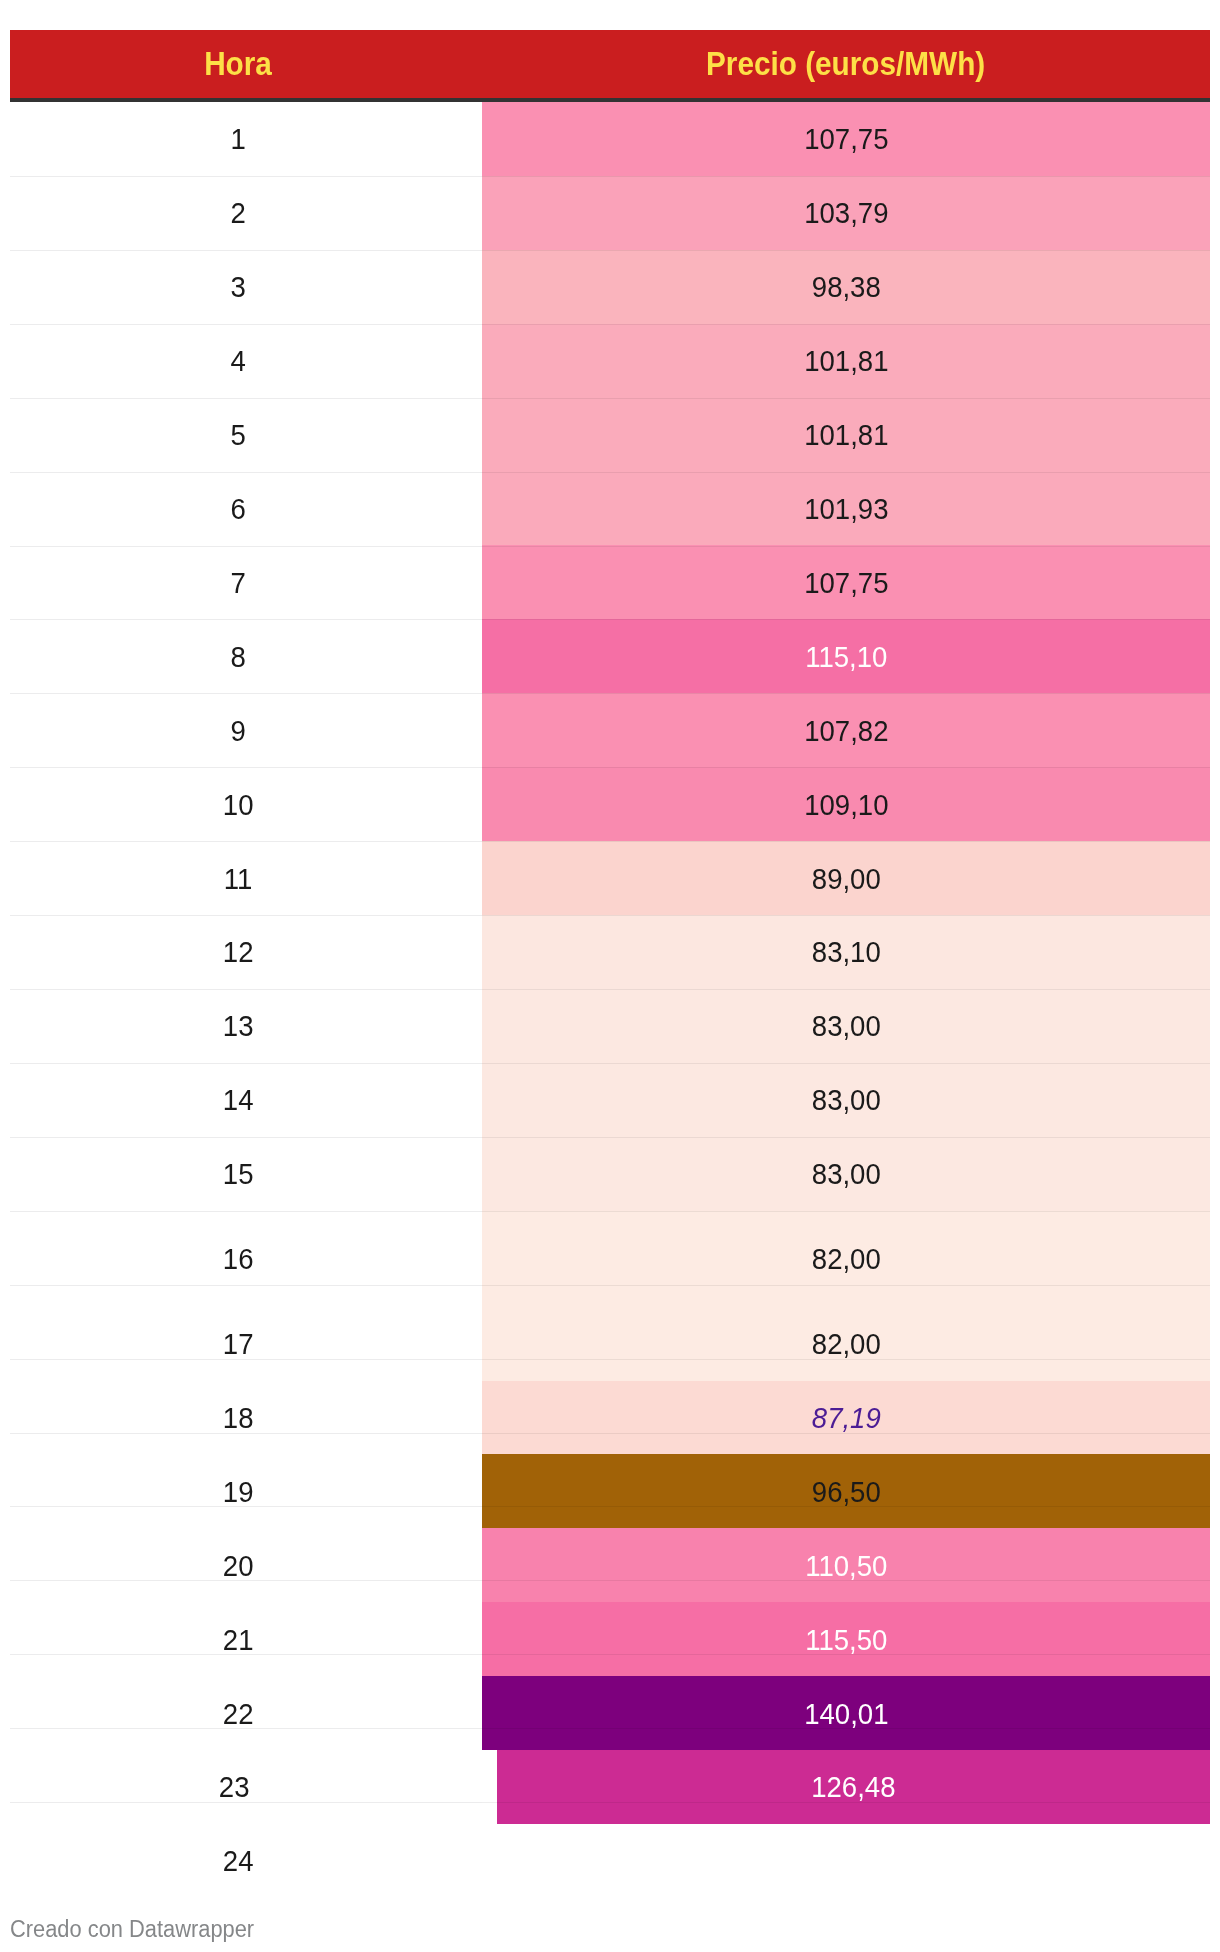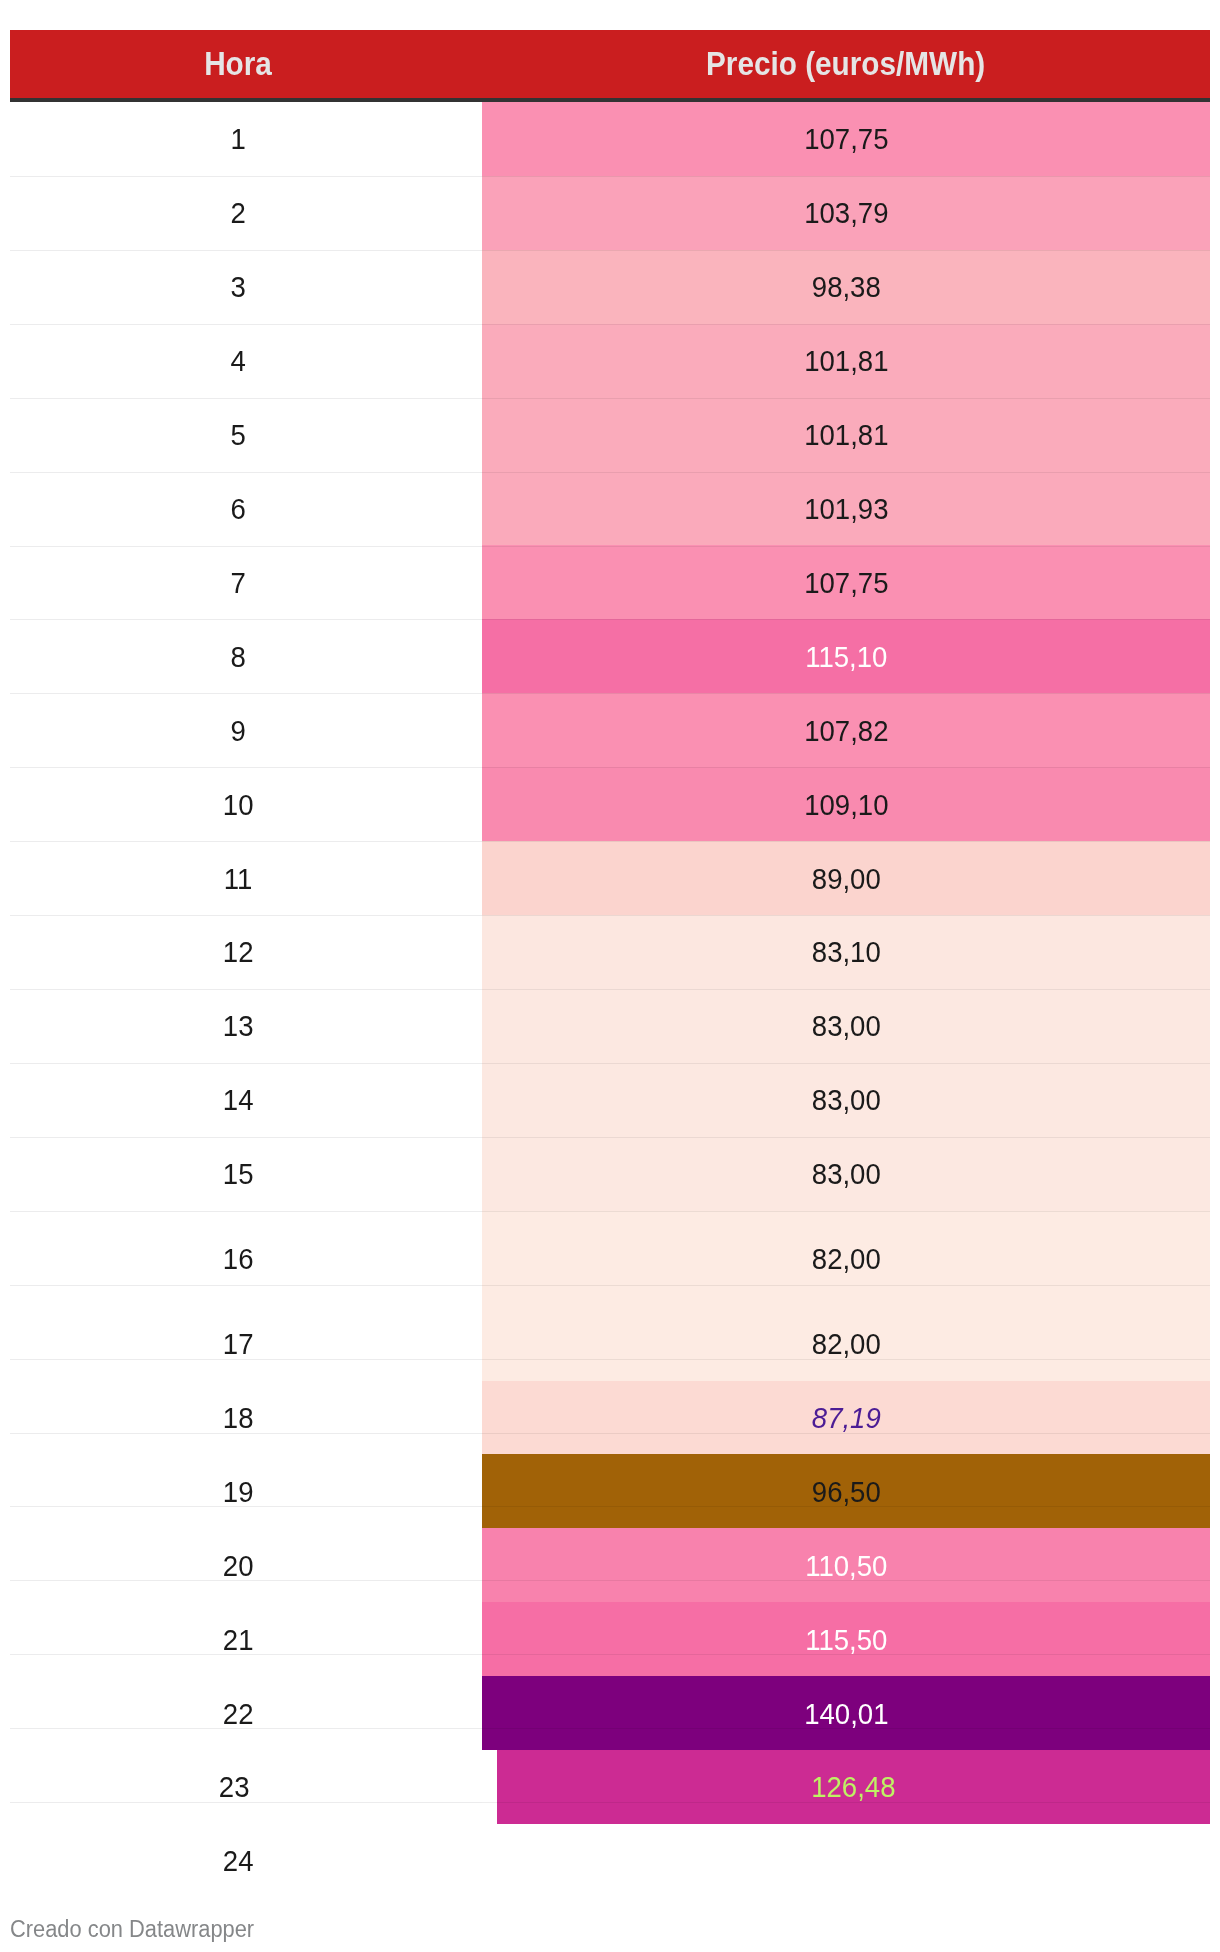--- a/index.html
+++ b/index.html
@@ -10,21 +10,21 @@
     font-family:"Liberation Sans", sans-serif;
     -webkit-font-smoothing:antialiased;
   }
   .wrap{position:relative;width:1220px;height:1952px;overflow:hidden;background:#fff;}
 
   .dw-table{position:absolute;left:10px;top:30px;width:1200px;}
 
   .thead{display:flex;height:68px;background:#ca1e1f;}
   .thead .th{
     display:flex;align-items:center;justify-content:center;
-    color:#e5e5e5;font-weight:bold;font-size:32.5px;line-height:1;
+    color:#fde047;font-weight:bold;font-size:32.5px;line-height:1;
   }
   .thead .th > span{display:inline-block;transform:scaleX(0.915) translateZ(0);position:relative;top:0px;}
   .th.c1{width:472px;padding-right:15px;box-sizing:border-box;}
   .th.c2{width:728px;}
   .hrule{height:4px;background:#333333;width:1200px;}
 
   .tbody{position:relative;width:1200px;}
   .row{display:flex;position:relative;box-sizing:border-box;}
   .cell{
     display:flex;align-items:center;justify-content:center;
@@ -272,21 +272,21 @@
         <div class="cell c2" style="background: rgb(125, 0, 125); color: rgb(255, 255, 255);">
             <span>140,01</span>
           </div>
       </div>
       <div class="sep" style="top: 1552.32px; background: rgb(236, 236, 237);"></div>
       <div class="sep2" style="top:1552.32px"></div>
       <div class="row" style="height: 73.92px;">
         <div class="cell c1">
             <span>23</span>
           </div>
-        <div class="cell c2" style="background: rgb(204, 43, 147); color: #bef264; margin-left: 24px;">
+        <div class="cell c2" style="background: rgb(204, 43, 147); color: #ffffff; margin-left: 24px;">
             <span>126,48</span>
           </div>
       </div>
       <div class="sep" style="top: 1626.24px; background: rgb(236, 236, 237);"></div>
       <div class="sep2" style="top:1626.24px"></div>
       <div class="row" style="height: 73.92px;">
         <div class="cell c1">
             <span>24</span>
           </div>
       </div>

